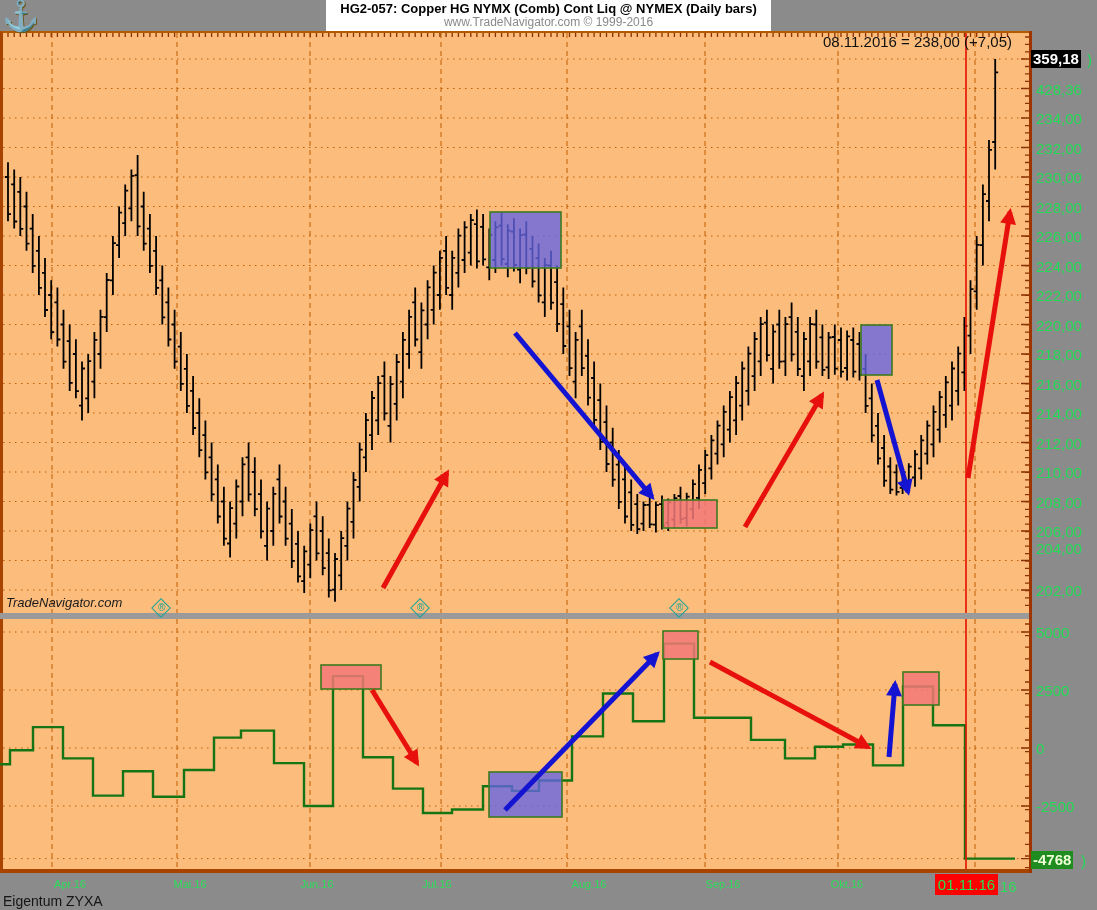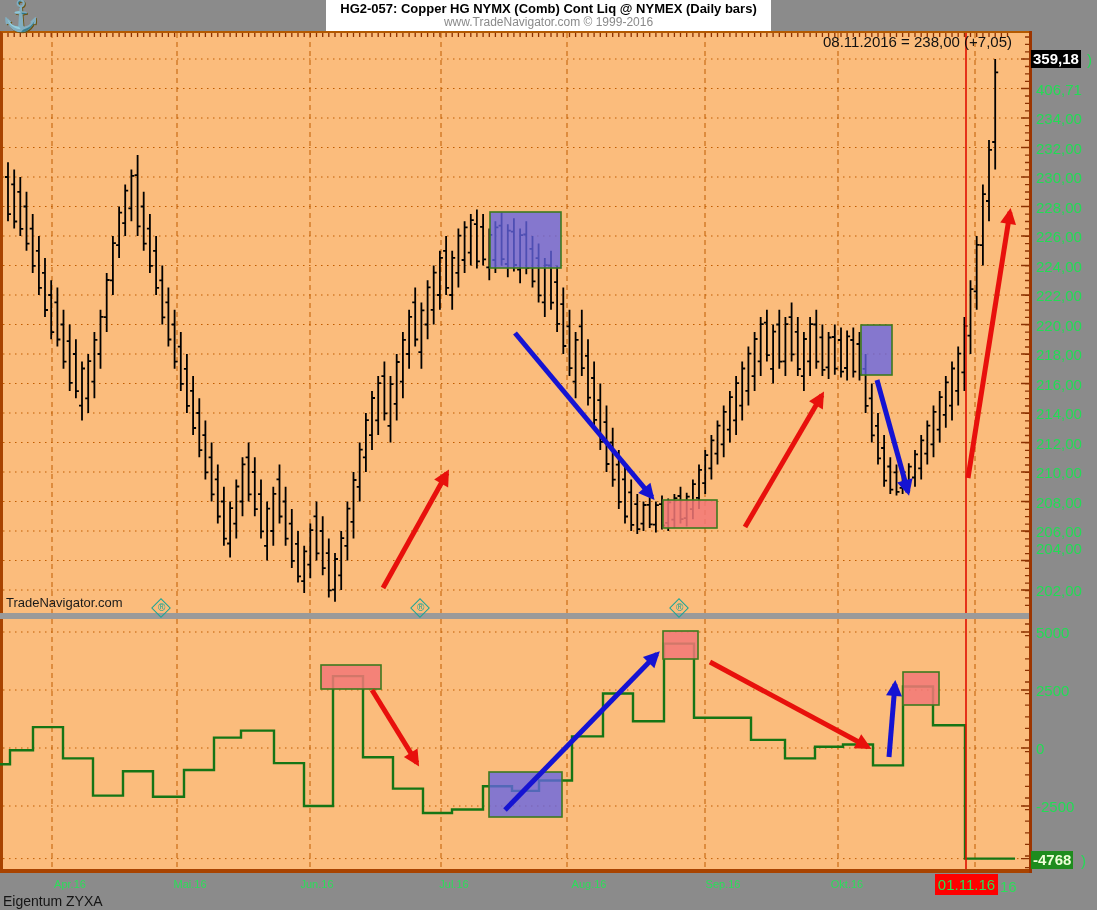--- a/index.html
+++ b/index.html
@@ -20,21 +20,21 @@
   .panel-cot{top:619px;height:250px;}
   .bottom-border{position:absolute;left:0;top:869px;width:1031px;height:4px;background:#a84300;z-index:2;}
   .axis-line{position:absolute;left:1029px;top:31px;width:3px;height:842px;background:#9c3500;z-index:2;}
   svg.overlay{position:absolute;left:0;top:0;z-index:3;}
   .lbl-layer{position:absolute;left:0;top:0;width:1097px;height:910px;z-index:4;pointer-events:none;}
   
   .quote{position:absolute;left:690px;top:33px;width:322px;text-align:right;
          font-size:15px;color:#101010;z-index:4;white-space:nowrap;}
   .cot-title{position:absolute;left:660px;top:621px;width:352px;text-align:right;
          font-size:15px;color:#1b7a1b;z-index:4;white-space:nowrap;}
-  .watermark{position:absolute;left:6px;top:595px;font-size:13px;color:#1a1a1a;z-index:4;}
+  .watermark{position:absolute;left:6px;top:595px;font-size:13px;color:#1a1a1a;z-index:4;font-style:italic;}
   .axis-label{position:absolute;left:1036px;width:60px;height:17px;font-size:15px;
          color:#22dc55;z-index:4;white-space:nowrap;}
   .tag{position:absolute;left:1031px;height:18px;line-height:18px;font-size:15px;font-weight:bold;
        padding:0 2px;z-index:4;white-space:nowrap;}
   .tag-price{top:50px;background:#000;color:#fff;}
   .tag-cot{top:851px;background:#1e8c1e;color:#eeffd9;}
   .tag-suffix{position:absolute;font-size:15px;color:#22dc55;z-index:4;}
   .month{position:absolute;top:878px;width:80px;text-align:center;font-size:11px;
          color:#2bde59;z-index:4;}
   .date-tag{position:absolute;left:935px;top:874px;width:63px;height:21px;line-height:21px;
@@ -314,21 +314,21 @@
   <div class="lbl-layer" id="lbl-layer">
     <div class="quote">08.11.2016 = 238,00 (+7,05)</div>
     <div class="watermark">TradeNavigator.com</div>
     <div class="tag tag-price">359,18</div>
     <div class="tag-suffix" style="left:1087px;top:51px;">)</div>
     <div class="tag tag-cot">-4768</div>
     <div class="tag-suffix" style="left:1081px;top:852px;">)</div>
     <div class="date-tag">01.11.16</div>
     <div class="date-remnant">16</div>
     <div class="owner">Eigentum ZYXA</div>
-  <div class="axis-label" style="top:81px;">406,71</div>
+  <div class="axis-label" style="top:81px;">428,36</div>
       <div class="axis-label" style="top:110px;">234,00</div>
       <div class="axis-label" style="top:140px;">232,00</div>
       <div class="axis-label" style="top:169px;">230,00</div>
       <div class="axis-label" style="top:199px;">228,00</div>
       <div class="axis-label" style="top:228px;">226,00</div>
       <div class="axis-label" style="top:258px;">224,00</div>
       <div class="axis-label" style="top:287px;">222,00</div>
       <div class="axis-label" style="top:317px;">220,00</div>
       <div class="axis-label" style="top:346px;">218,00</div>
       <div class="axis-label" style="top:376px;">216,00</div>
@@ -339,21 +339,21 @@
       <div class="axis-label" style="top:523px;">206,00</div>
       <div class="axis-label" style="top:540px;">204,00</div>
       <div class="axis-label" style="top:582px;">202,00</div>
       <div class="axis-label" style="top:624px;">5000</div>
       <div class="axis-label" style="top:682px;">2500</div>
       <div class="axis-label" style="top:740px;">0</div>
       <div class="axis-label" style="top:798px;">-2500</div>
       <div class="month" style="left:30px;">Apr.16</div>
       <div class="month" style="left:150px;">Mai.16</div>
       <div class="month" style="left:277px;">Jun.16</div>
-      <div class="month" style="left:414px;">Jul.16</div>
+      <div class="month" style="left:397px;">Jul.16</div>
       <div class="month" style="left:549px;">Aug.16</div>
       <div class="month" style="left:683px;">Sep.16</div>
       <div class="month" style="left:807px;">Okt.16</div>
       <div class="reg" style="left:154px;top:601px;">
         <span>®</span>
       </div>
       <div class="reg" style="left:413px;top:601px;">
         <span>®</span>
       </div>
       <div class="reg" style="left:672px;top:601px;">

